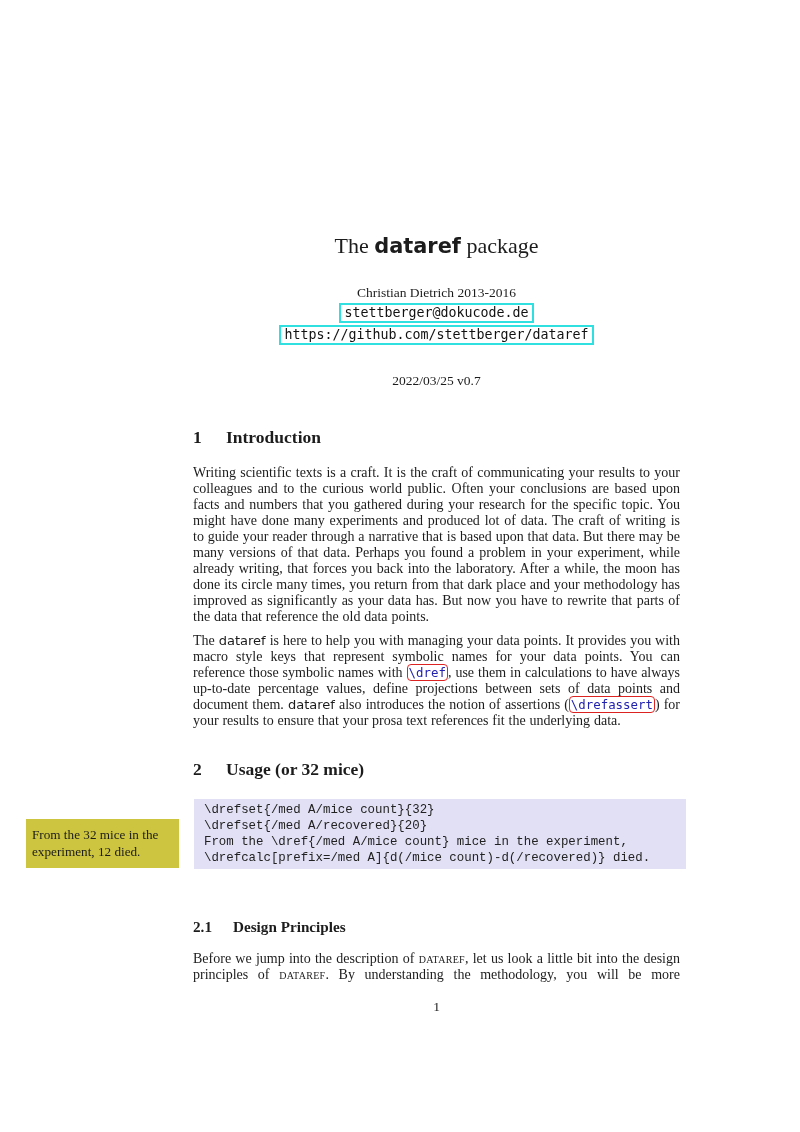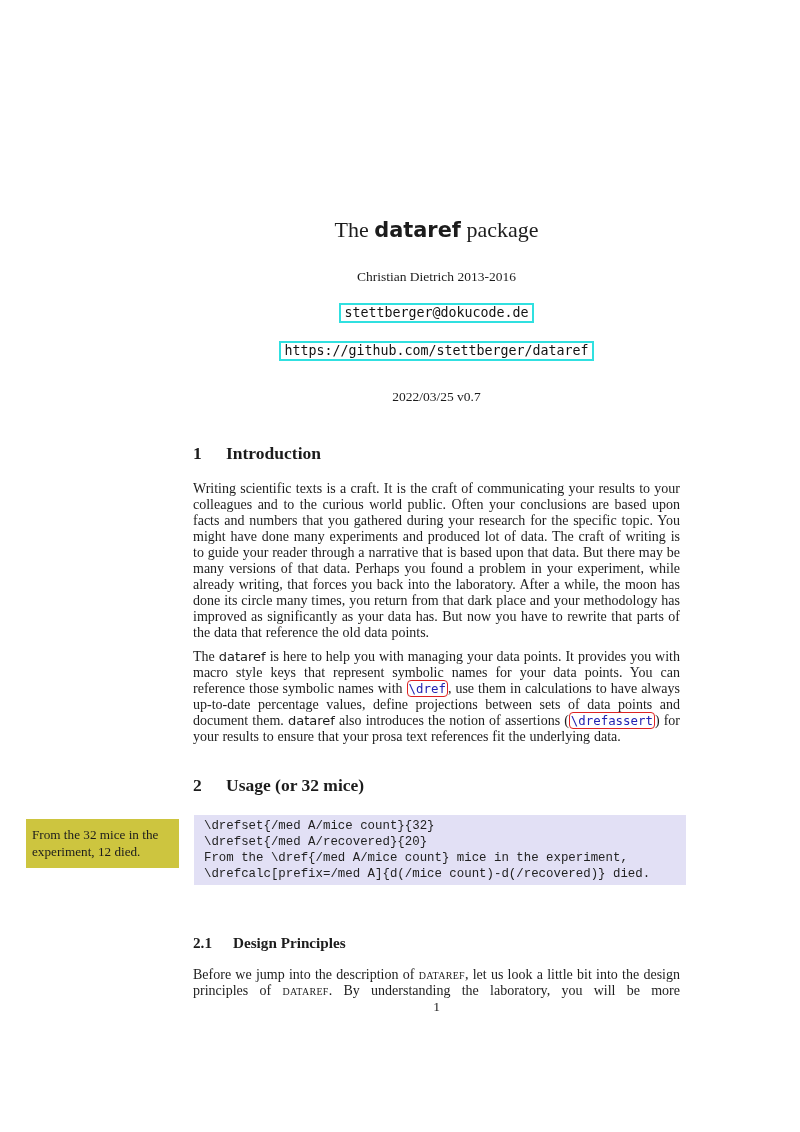--- a/index.html
+++ b/index.html
@@ -12,40 +12,40 @@
     width: 800px;
     height: 1132px;
     background: #ffffff;
     font-family: "Liberation Serif", serif;
     color: #1c1c1c;
     overflow: hidden;
   }
   .content {
     position: absolute;
     left: 193px;
-    top: 0;
+    top: 16px;
     width: 487px;
   }
 
   
   .title-block {
     padding-top: 217px;
     text-align: center;
   }
   .doc-title {
     font-size: 22px;
     line-height: 26px;
   }
   .author-block {
     margin-top: 25px;
     font-size: 13.5px;
     line-height: 17px;
   }
   .boxed-line {
-    margin-top: 18px;
+    margin-top: 2px;
     line-height: 20px;
   }
   .cyan-box {
     display: inline-block;
     border: 2px solid var(--cyan-box, #30e0e0);
     padding: 0 3px;
     font-family: "DejaVu Sans Mono", monospace;
     font-size: 13.3px;
     line-height: 16px;
     color: #111;
@@ -186,21 +186,21 @@
       <span class="sec-title">Usage (or 32 mice)</span>
     </div>
 
     <div class="code-block"><div>\drefset{/med A/mice count}{32}</div><div>\drefset{/med A/recovered}{20}</div><div>From the \dref{/med A/mice count} mice in the experiment,</div><div>\drefcalc[prefix=/med A]{d(/mice count)-d(/recovered)} died.</div></div>
 
     <div class="section-heading h-level2 h-design">
       <span class="sec-num">2.1</span>
       <span class="sec-title">Design Principles</span>
     </div>
 
-    <div class="para p-design justify-last"><span class="seg-plain">Before we jump into the description of </span><span class="seg-sc">dataref</span><span class="seg-plain">, let us look a little bit into the design principles of </span><span class="seg-sc">dataref</span><span class="seg-plain">. By understanding the laboratory, you will be more</span></div>
+    <div class="para p-design justify-last"><span class="seg-plain">Before we jump into the description of </span><span class="seg-sc">dataref</span><span class="seg-plain">, let us look a little bit into the design principles of </span><span class="seg-sc">dataref</span><span class="seg-plain">. By understanding the methodology, you will be more</span></div>
 
   </div>
 
   <div class="margin-note">From the 32 mice in the experiment, 12 died.</div>
 
   <div class="page-number">1</div>
 
 </div>
 
 </body></html>

